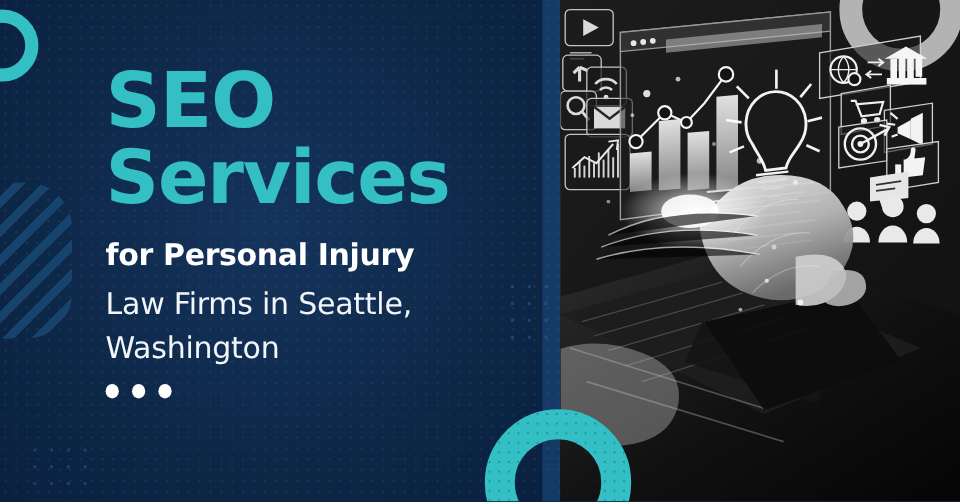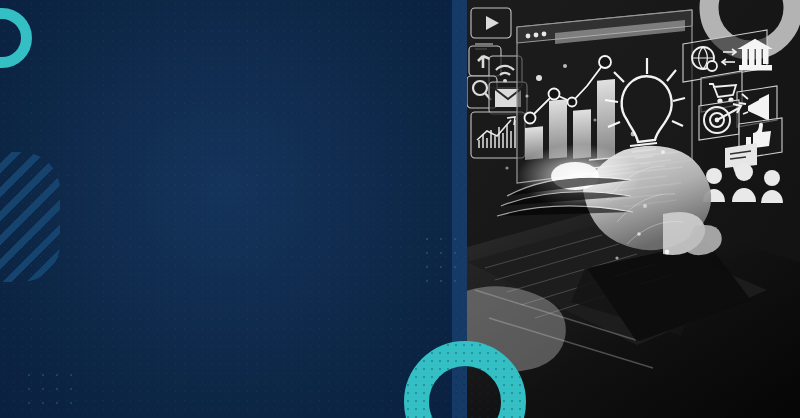--- a/index.html
+++ b/index.html
@@ -434,14 +434,25 @@
         <circle cx="40" cy="168" r="1.6" opacity=".5"></circle>
         <circle cx="200" cy="252" r="2.4" opacity=".8"></circle>
         <circle cx="172" cy="234" r="1.8" opacity=".7"></circle>
         <circle cx="150" cy="258" r="1.6" opacity=".6"></circle>
       </g>
     </svg>
   </div>
 
   <div class="ring-bottom"></div>
 
+  <div class="text-block">
+    <div class="h-seo">SEO</div>
+    <div class="h-services">Services</div>
+    <div class="sub-bold">for Personal Injury</div>
+    <div class="sub-light">Law Firms in Seattle, Washington</div>
+    <div class="dots-row">
+      <i></i>
+      <i></i>
+      <i></i>
+    </div>
+  </div>
 
 </div>
 
 </body></html>

